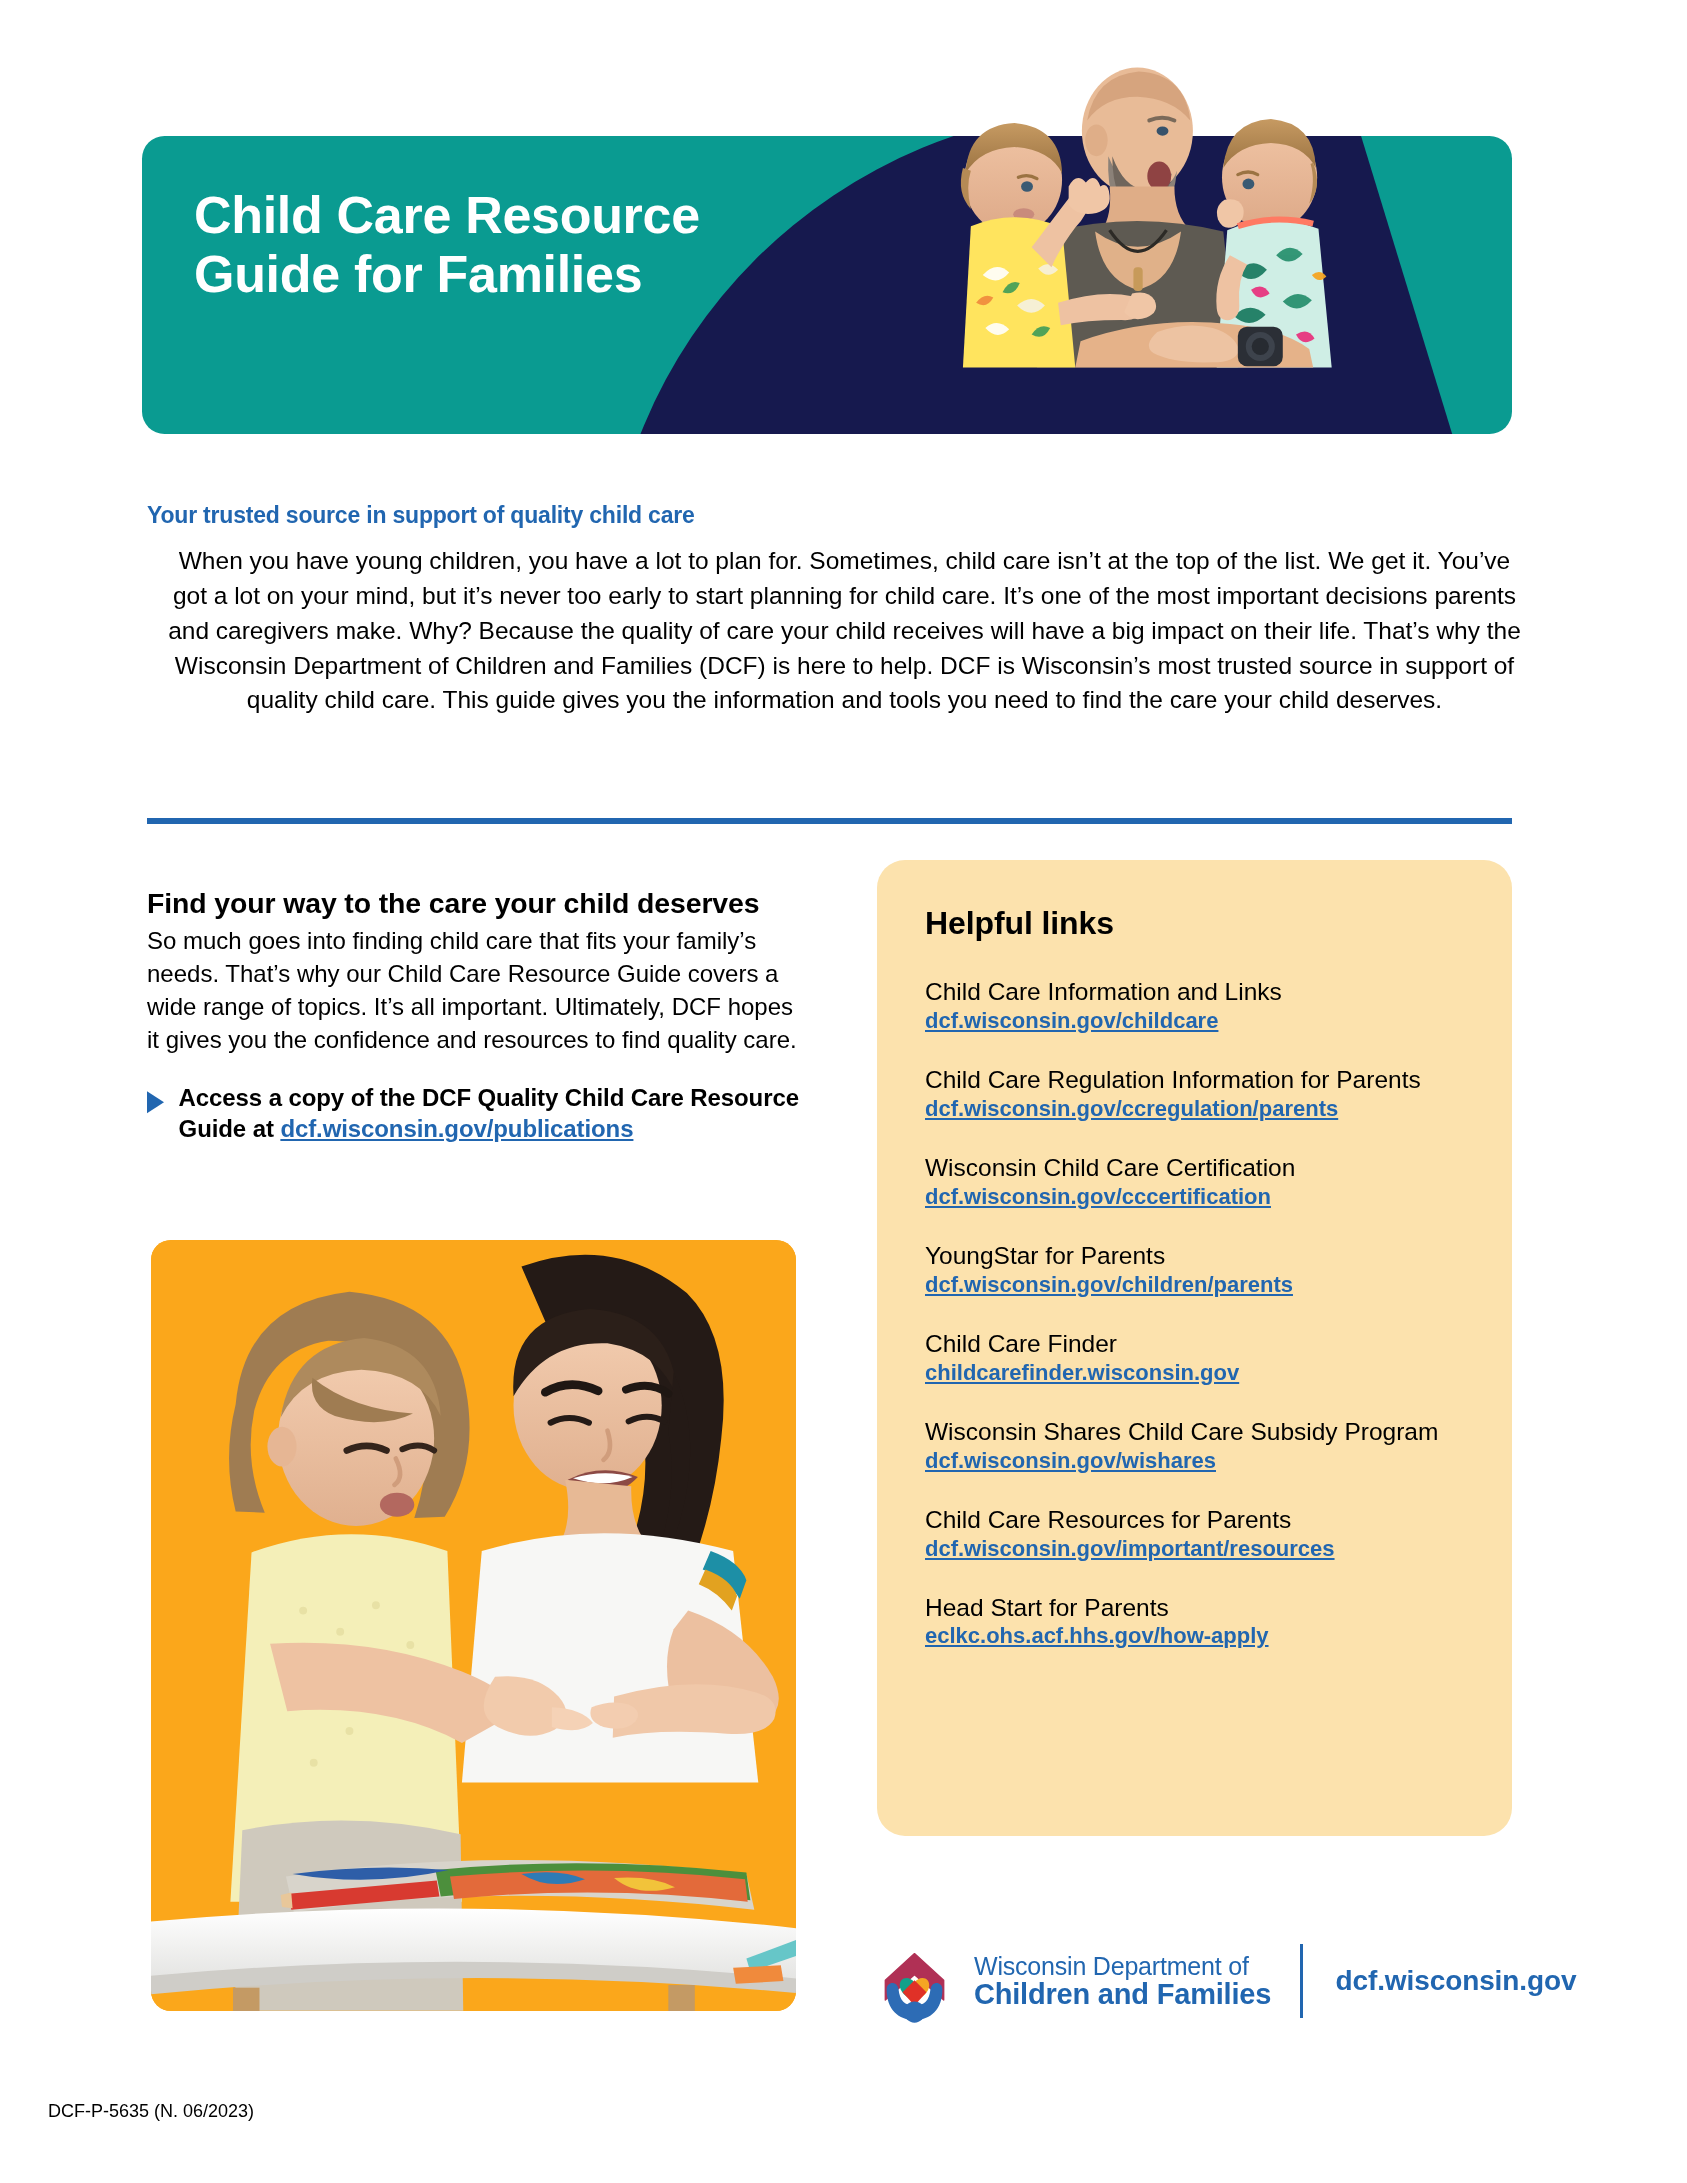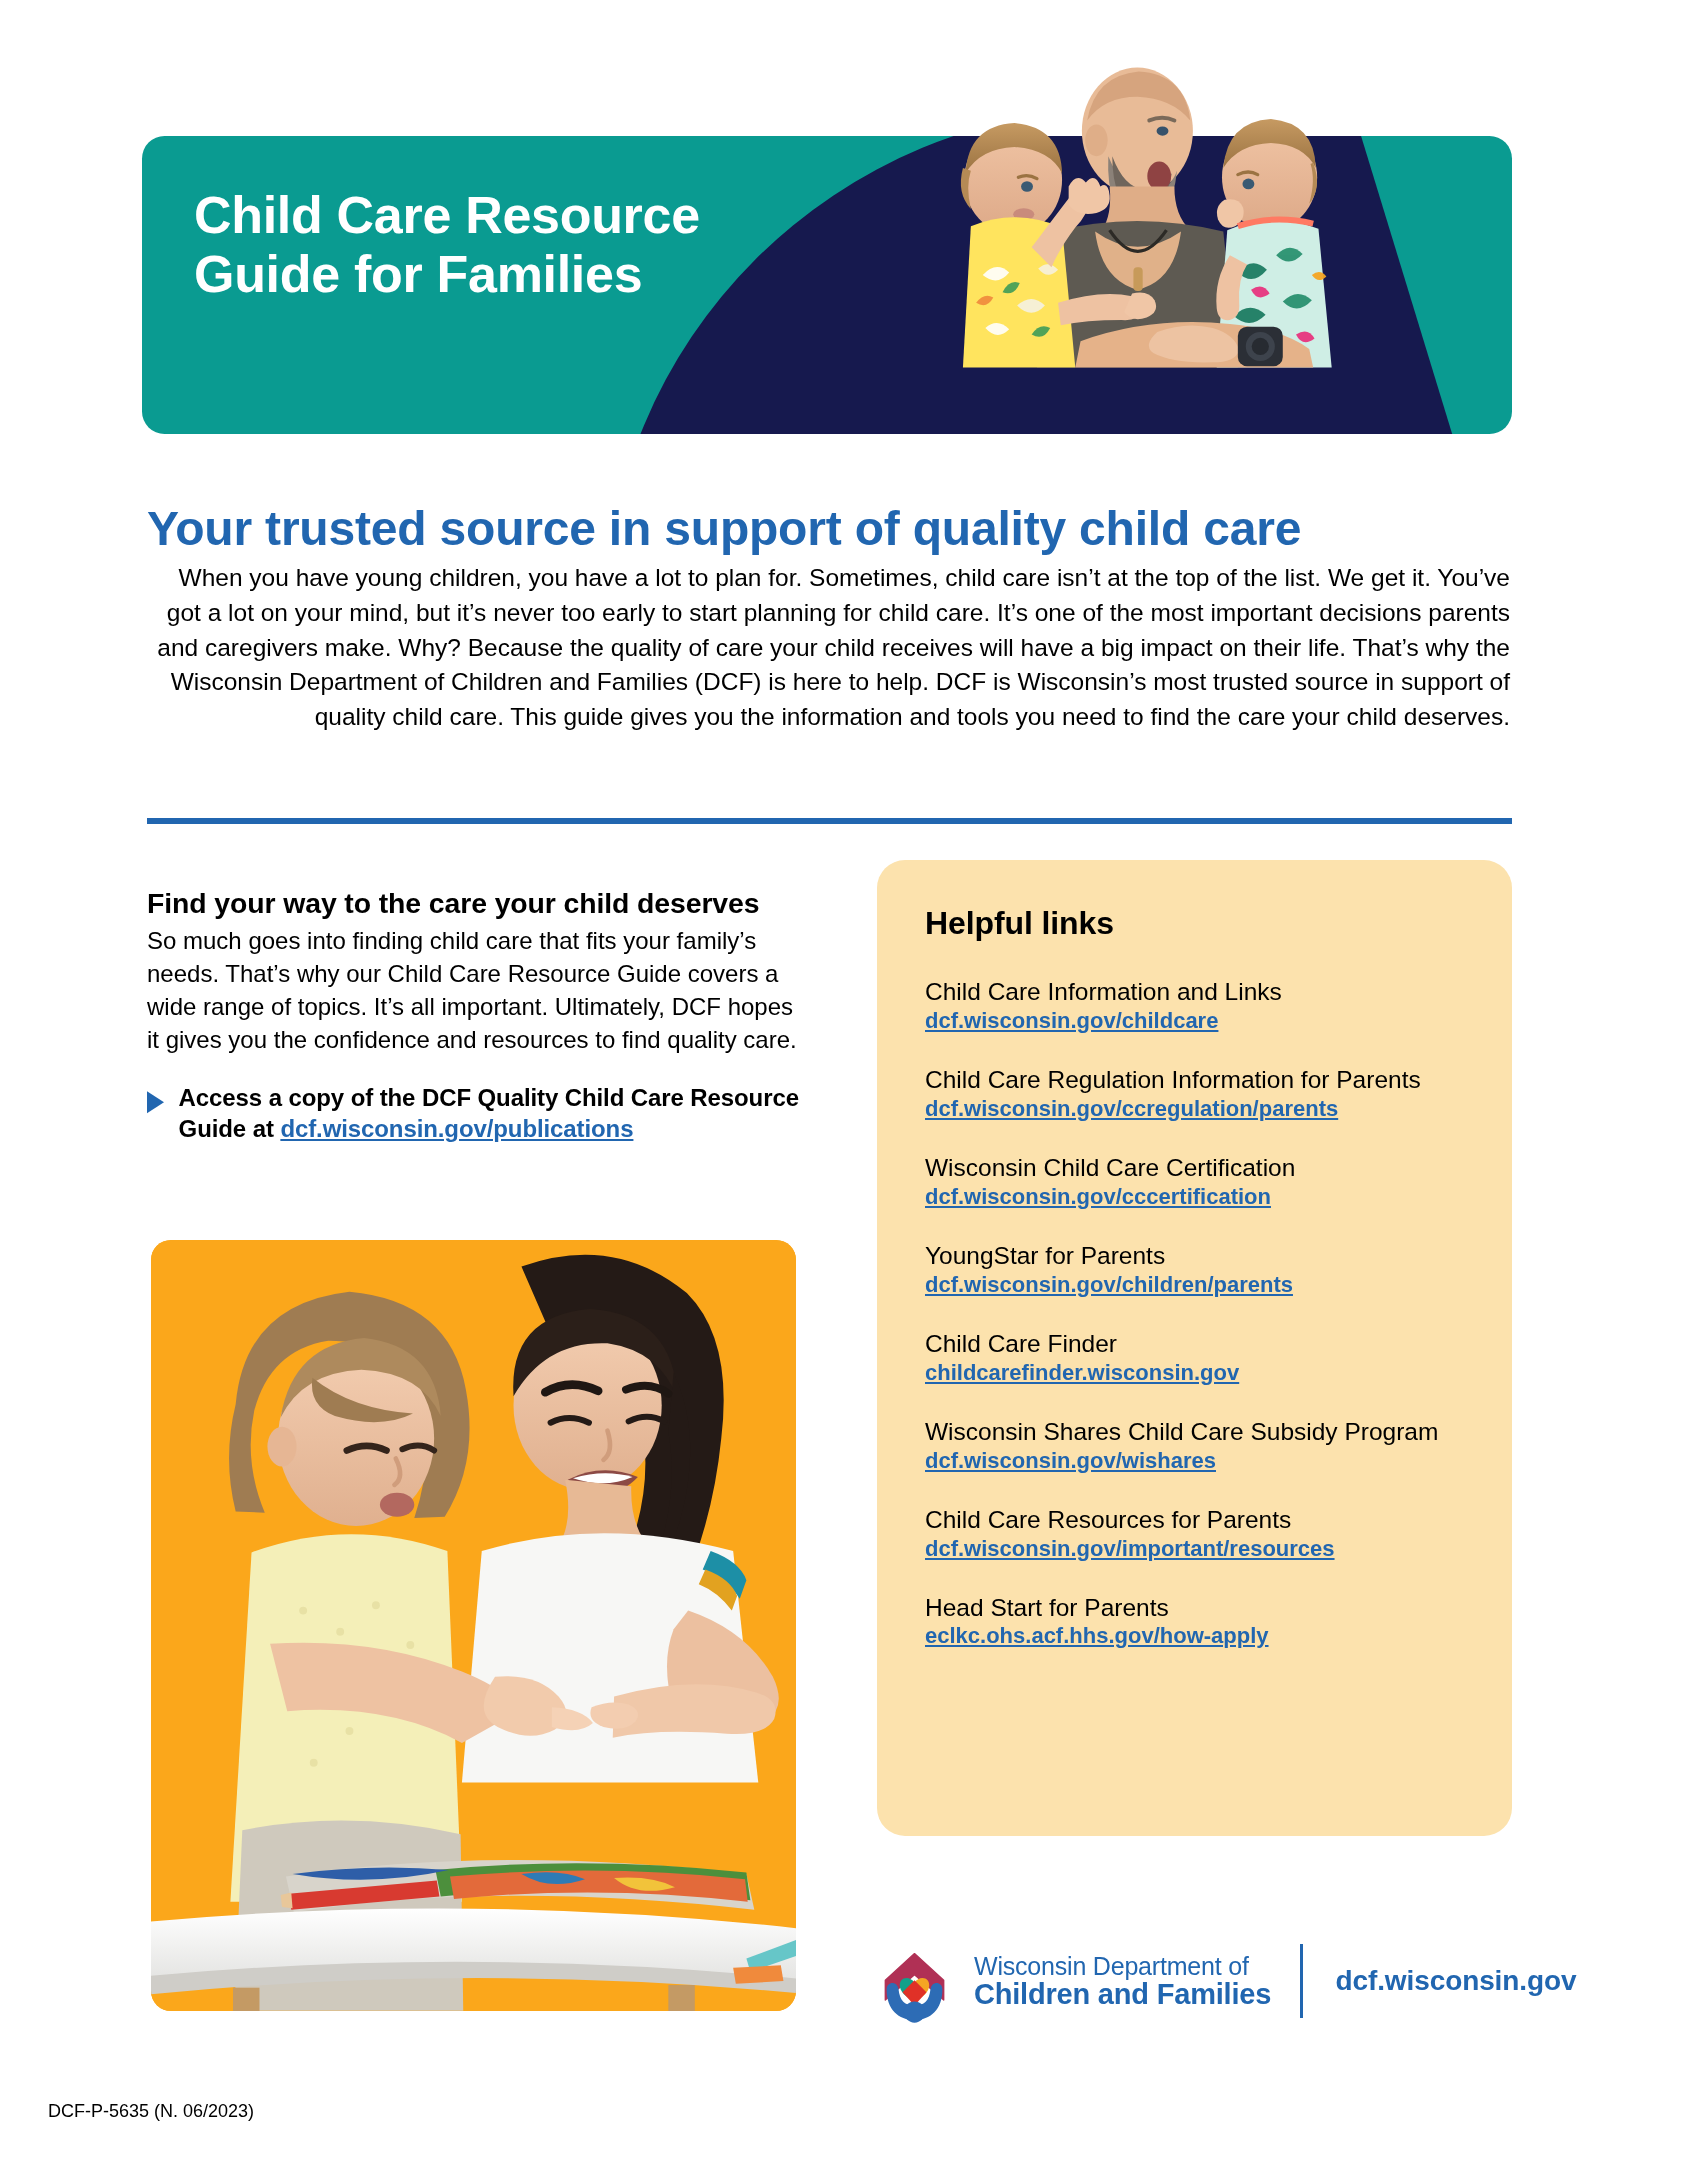--- a/index.html
+++ b/index.html
@@ -75,34 +75,34 @@
 
   
   .lead {
     position: absolute;
     left: 147px;
     top: 503px;
     width: 1370px;
   }
   .lead-h {
     color: #2166b0;
-    font-size: 48px;
+    font-size: 23px;
     font-weight: bold;
     font-stretch: condensed;
     letter-spacing: -0.2px;
     margin: 0 0 5.3px 0;
     line-height: 1.1;
   }
   .lead-p {
     font-size: 24.5px;
     line-height: 1.42;
     font-stretch: condensed;
-    margin: 0;
+    margin: 16px;
     width: 1363px;
-    text-align: right;
+    text-align: center;
   }
 
   .divider {
     position: absolute;
     left: 147px;
     top: 818px;
     width: 1365px;
     height: 6px;
     background: #2166b0;
   }

